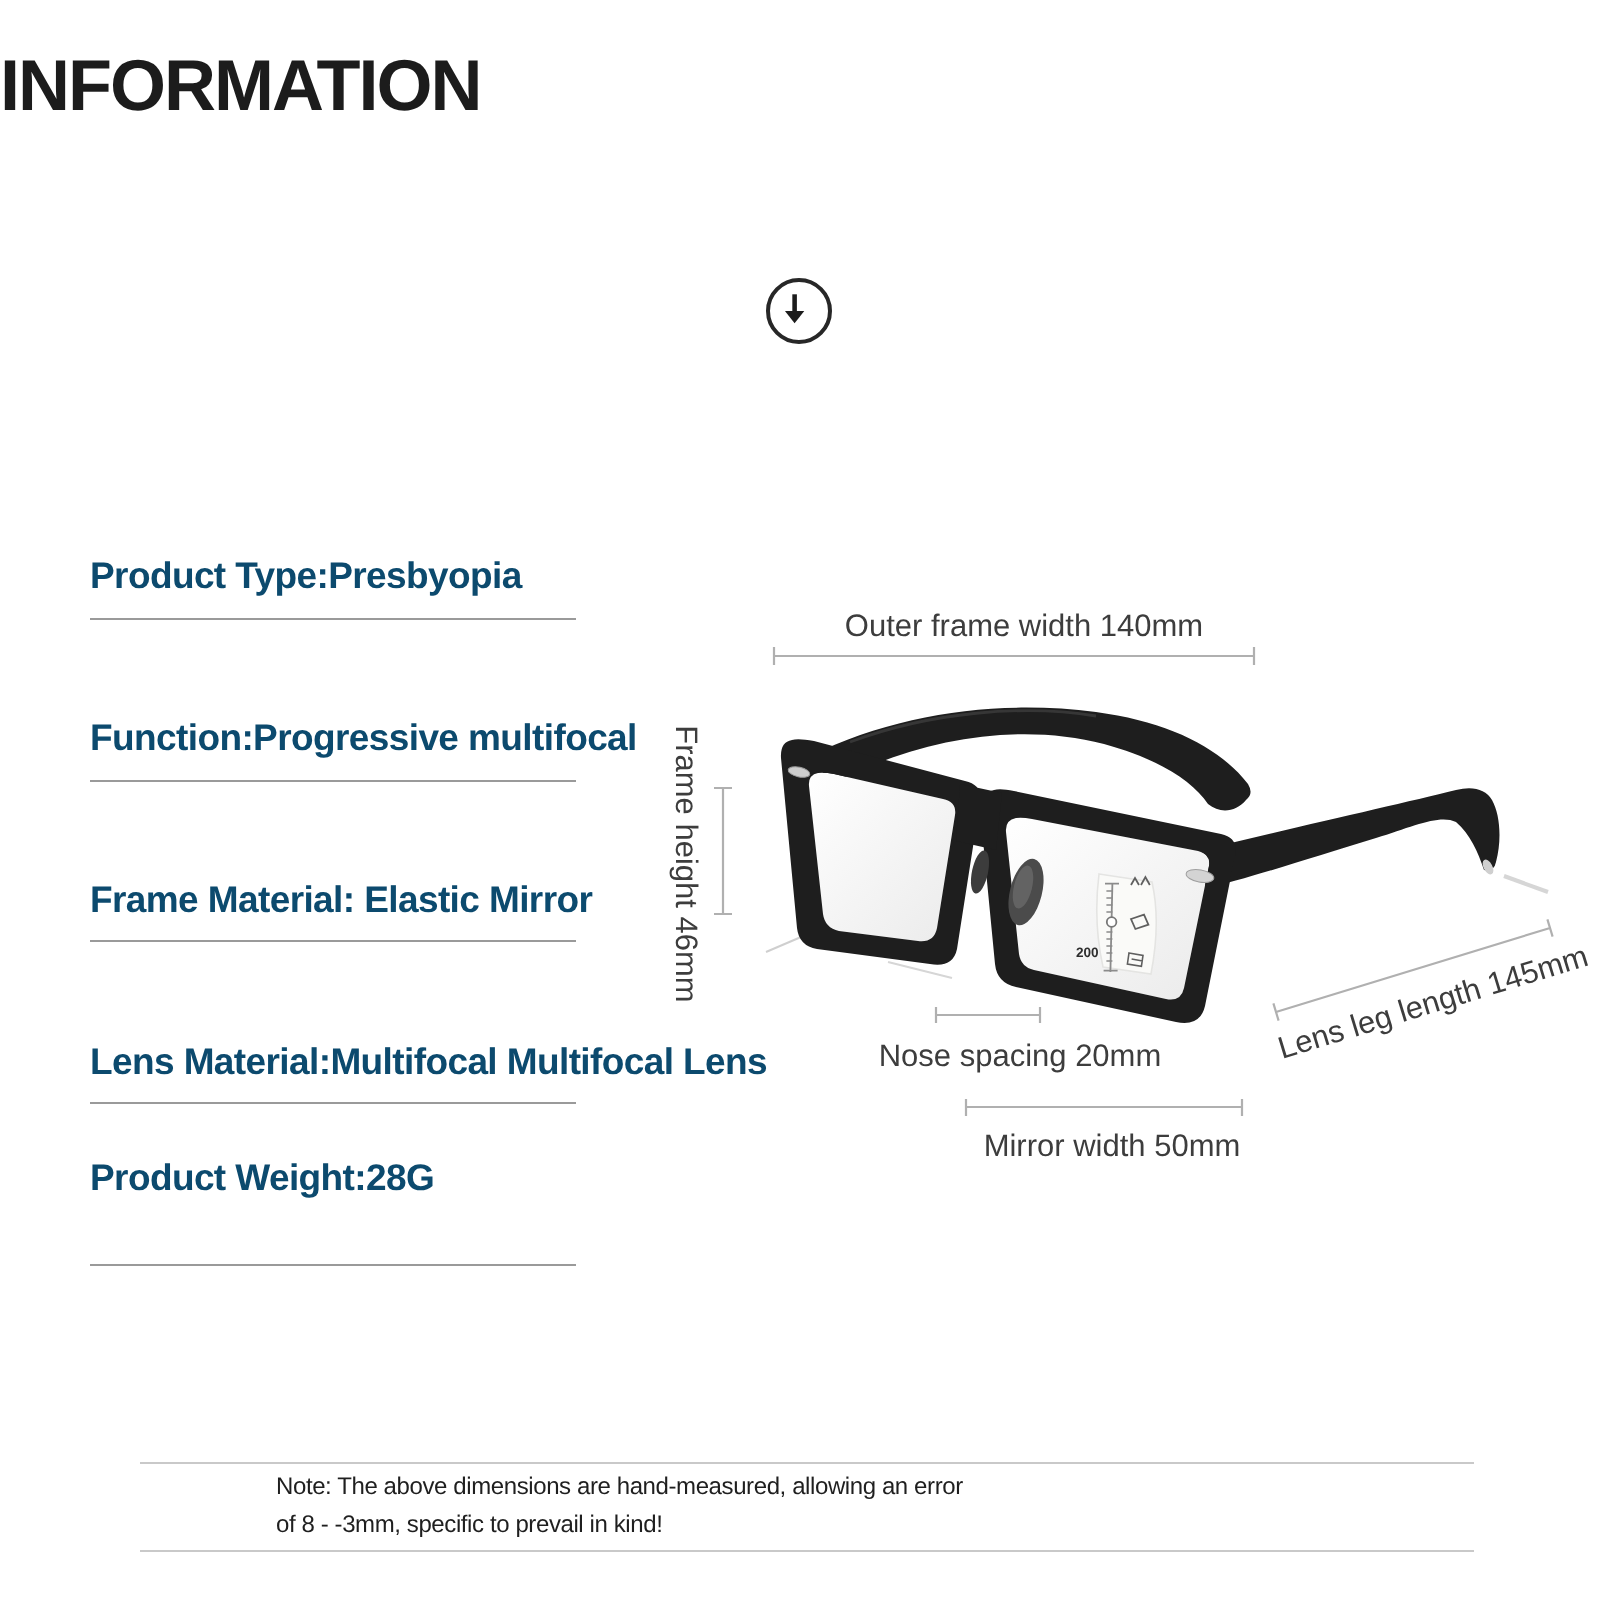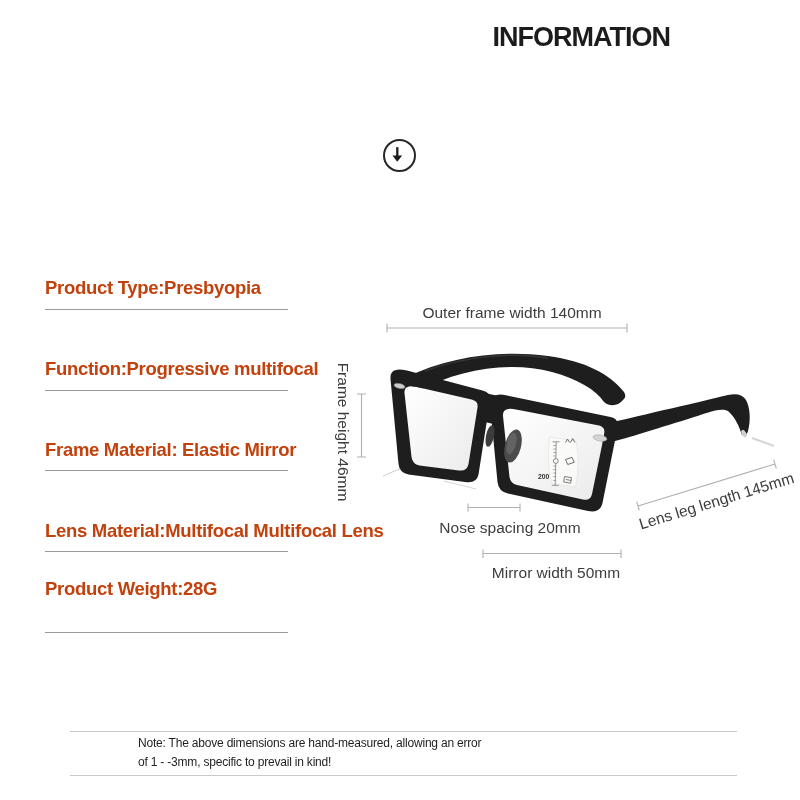--- a/index.html
+++ b/index.html
@@ -9,32 +9,32 @@
     --underline-gray:#9a9a9a;
     --note-border:#c9c9c9;
     --heading-text:#1c1c1c;
   }
   html,body{margin:0;padding:0;background:#ffffff;}
   #canvas{
     position:relative;width:800px;height:800px;background:#ffffff;
     overflow:hidden;font-family:"Liberation Sans",sans-serif;
   }
   .title{
-    position:absolute;top:22px;left:0;width:670px;text-align:right;
-    font-size:27px;font-weight:700;letter-spacing:-1px;color:var(--heading-text,#1c1c1c);
+    position:absolute;top:22px;left:0;width:670px;text-align:left;
+    font-size:36px;font-weight:700;letter-spacing:-1px;color:var(--heading-text,#1c1c1c);
   }
   .scroll-icon{
     position:absolute;left:383px;top:139px;width:33px;height:33px;
     border:2.5px solid #272727;border-radius:50%;box-sizing:border-box;
   }
   .scroll-icon svg{display:block;width:100%;height:100%;}
   .spec-item{
     position:absolute;left:45px;white-space:nowrap;
     font-size:18.5px;line-height:22px;font-weight:700;letter-spacing:-0.3px;
-    color:#c2410c;
+    color:#0c4a6e;
   }
   .spec-underline{
     position:absolute;left:45px;width:243px;height:1px;
     background:var(--underline-gray,#9a9a9a);
   }
   .glasses-svg{position:absolute;left:320px;top:295px;width:480px;height:295px;font-family:"Liberation Sans",sans-serif;}
   .ann{font-size:15.5px;fill:var(--annotation-text,#3d3d3d);}
   .measure{stroke:var(--annotation-line,#b0b0b0);stroke-width:1.1;fill:none;}
   .frame-fill{fill:var(--frame-black,#1e1e1e);}
   .note-box{
@@ -133,16 +133,16 @@
 
     <path class="measure" d="M483 549.5 V 558 M483 553.5 H 621 M621 549.5 V 558"></path>
     <text class="ann" x="556" y="578" text-anchor="middle">Mirror width 50mm</text>
 
     <path class="measure" d="M636.7 501.7 L 639.3 510.3 M638 506 L 775 464 M773.7 459.7 L 776.3 468.3"></path>
     <text class="ann" x="718" y="506" text-anchor="middle" transform="rotate(-17 718 506)">Lens leg length 145mm</text>
   </svg>
 
   <div class="note-box">
     <div class="note-line">Note: The above dimensions are hand-measured, allowing an error</div>
-    <div class="note-line">of 1 - -3mm, specific to prevail in kind!</div>
+    <div class="note-line">of 8 - -3mm, specific to prevail in kind!</div>
   </div>
 
 </div>
 
 </body></html>

